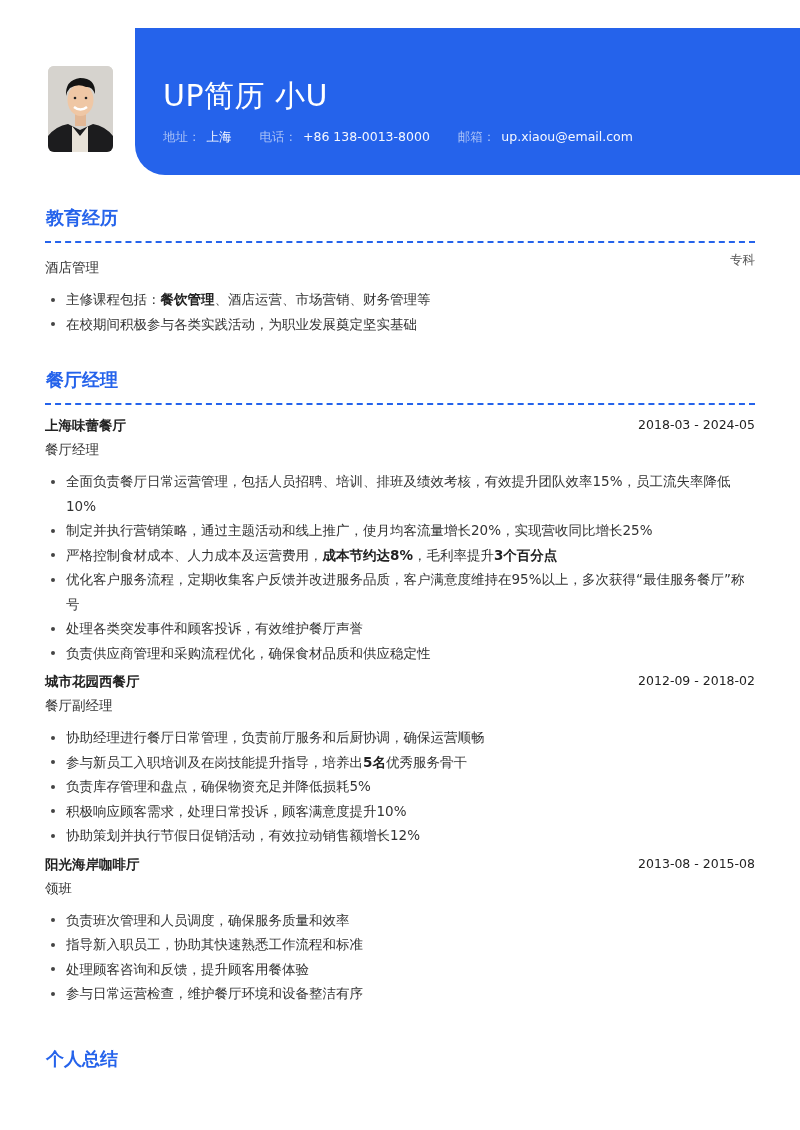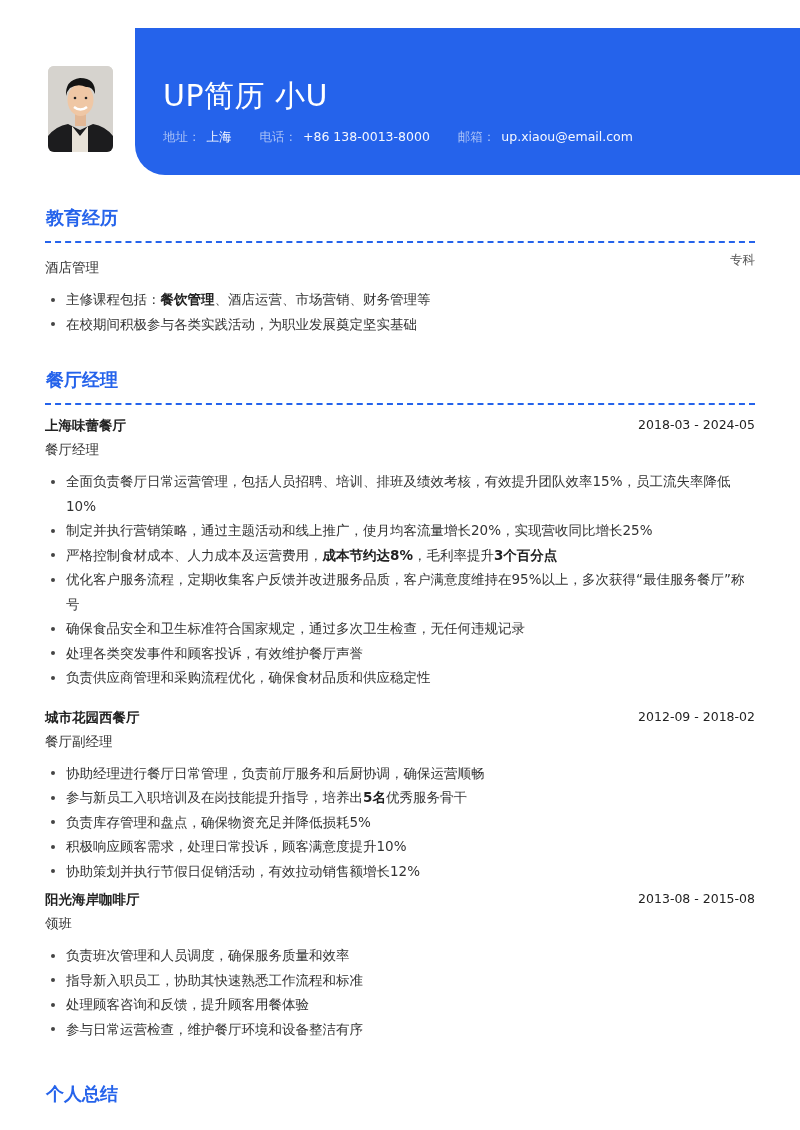--- a/index.html
+++ b/index.html
@@ -115,27 +115,26 @@
       <div class="entry-head">
         <div class="entry-org">上海味蕾餐厅</div>
         <div class="entry-date">2018-03 - 2024-05</div>
       </div>
       <div class="entry-role">餐厅经理</div>
       <ul class="bullets">
           <li><span>全面负责餐厅日常运营管理，包括人员招聘、培训、排班及绩效考核，有效提升团队效率15%，员工流失率降低10%</span></li>
           <li><span>制定并执行营销策略，通过主题活动和线上推广，使月均客流量增长20%，实现营收同比增长25%</span></li>
           <li><span>严格控制食材成本、人力成本及运营费用，</span><b>成本节约达8%</b><span>，毛利率提升</span><b>3个百分点</b></li>
           <li><span>优化客户服务流程，定期收集客户反馈并改进服务品质，客户满意度维持在95%以上，多次获得“最佳服务餐厅”称号</span></li>
-          <li><span>确保食品安全和卫生标准符合国家规定，通过多次卫生检查，无任何违规记录</span></li>
           <li><span>处理各类突发事件和顾客投诉，有效维护餐厅声誉</span></li>
           <li><span>负责供应商管理和采购流程优化，确保食材品质和供应稳定性</span></li>
         </ul>
     </div>
 
-    <div class="entry" style="margin-top:17px;">
+    <div class="entry" style="margin-top:6px;">
       <div class="entry-head">
         <div class="entry-org">城市花园西餐厅</div>
         <div class="entry-date">2012-09 - 2018-02</div>
       </div>
       <div class="entry-role">餐厅副经理</div>
       <ul class="bullets">
           <li><span>协助经理进行餐厅日常管理，负责前厅服务和后厨协调，确保运营顺畅</span></li>
           <li><span>参与新员工入职培训及在岗技能提升指导，培养出</span><b>5名</b><span>优秀服务骨干</span></li>
           <li><span>负责库存管理和盘点，确保物资充足并降低损耗5%</span></li>
           <li><span>积极响应顾客需求，处理日常投诉，顾客满意度提升10%</span></li>

